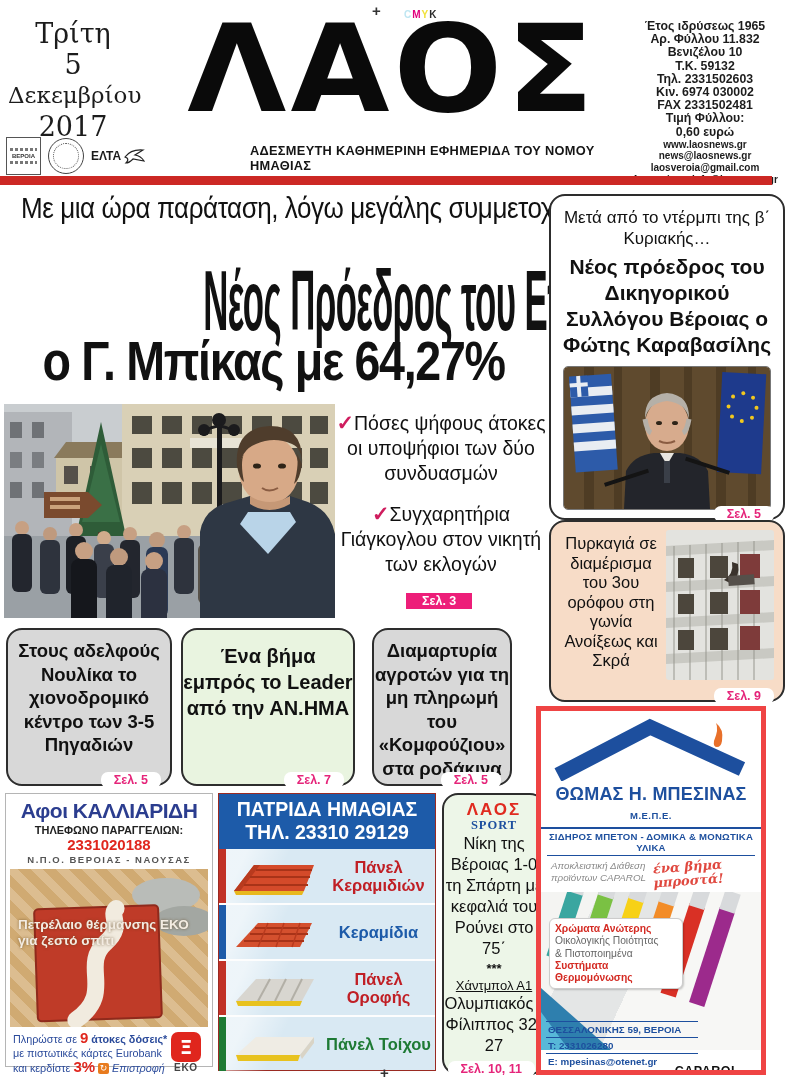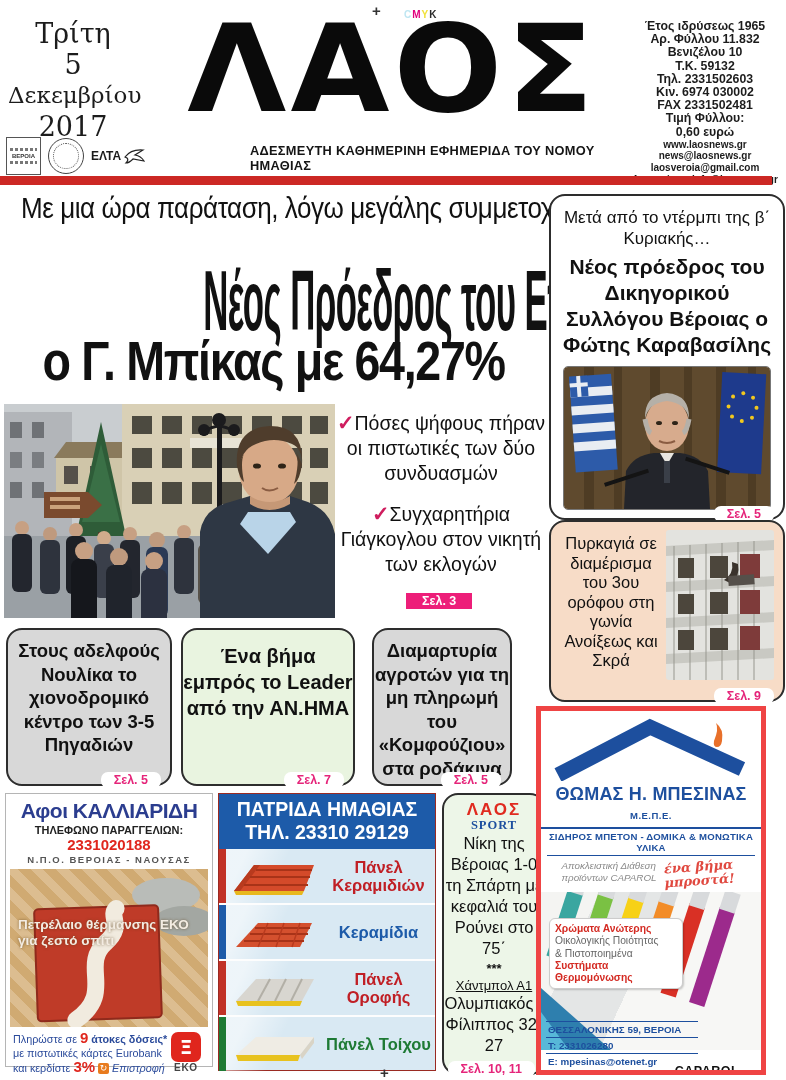--- a/index.html
+++ b/index.html
@@ -102,21 +102,21 @@
   .sport .h2{font-size:13px;text-decoration:underline;}
   .sport .s2{font-size:16.5px;line-height:21px;}
   
   .mpes{left:536px;top:706px;width:230px;height:369px;border:5px solid #ef4444;box-sizing:border-box;
         background:#fff;text-align:center;overflow:hidden;}
   .mpes .name{color:#1d4f9e;font-weight:bold;font-size:18px;letter-spacing:.2px;line-height:19px;
               border-bottom:2px solid #1d4f9e;display:inline-block;padding:0 2px 2px;}
   .mpes .suffix{font-size:9.5px;letter-spacing:.5px;}
   .mpes .l2{color:#1d4f9e;font-weight:bold;font-size:9.6px;letter-spacing:.2px;margin:2px 6px 0;
             border-bottom:1.5px solid #1d4f9e;padding-bottom:2px;}
-  .mpes .dist{display:flex;justify-content:center;padding:4px 10px 0;align-items:flex-start;}
+  .mpes .dist{display:flex;justify-content:flex-start;padding:4px 10px 0;align-items:flex-start;}
   .mpes .dist .g{color:#8a8a8a;font-size:9.8px;font-style:italic;text-align:left;line-height:11.5px;}
   .mpes .script{color:#e0483f;font-family:"DejaVu Serif",serif;font-style:italic;font-weight:bold;
                 font-size:13px;line-height:14px;transform:rotate(-4deg);width:84px;text-align:center;}
   .brushes{position:relative;height:158px;margin-top:4px;
      background:
        linear-gradient(115deg,#f4f4f2 0 20%,#e4e6e6 20% 45%,#f7f7f5 45% 100%),#f4f4f2;}
   .brushes svg{position:absolute;inset:0;}
   .featbox{position:absolute;left:8px;top:26px;width:122px;background:#fff;border:1px solid #ccc;
            border-radius:6px;padding:4px 5px;text-align:left;font-size:10.3px;line-height:12.3px;box-shadow:1px 1px 2px rgba(0,0,0,.2);}
   .featbox .r{color:#d42a22;font-weight:bold;}
@@ -295,21 +295,21 @@
         <path d="M298,60 Q296,76 290,80 Q296,58 292,48 Z" fill="#4f3d2c"></path>
         <ellipse cx="253" cy="62" rx="4" ry="2.6" fill="#2e2418"></ellipse>
           <ellipse cx="278" cy="62" rx="4" ry="2.6" fill="#2e2418"></ellipse>
         <path d="M258,84 Q265,89 274,84" stroke="#8a5c42" stroke-width="2" fill="none"></path>
         <path d="M246,92 Q265,104 286,92 L286,100 Q265,112 246,100 Z" fill="#c69876"></path>
       </g>
     </svg>
   </div>
 
   <div class="abs bullets">
-    <div class="bullet"><span class="check">✓</span><span>Πόσες ψήφους πήραν οι πιστωτικές των δύο συνδυασμών</span></div>
+    <div class="bullet"><span class="check">✓</span><span>Πόσες ψήφους άτοκες οι υποψήφιοι των δύο συνδυασμών</span></div>
     <div class="bullet"><span class="check">✓</span><span>Συγχαρητήρια Γιάγκογλου στον νικητή των εκλογών</span></div>
   </div>
   <div class="abs lead-ref pageref-solid">Σελ. 3</div>
 
   <div class="nbox lawyer">
     <div class="k">Μετά από το ντέρμπι της β΄ Κυριακής…</div>
     <div class="ttl">Νέος πρόεδρος του Δικηγορικού Συλλόγου Βέροιας ο Φώτης Καραβασίλης</div>
     <div class="lawyer-photo">
       <svg width="206" height="142" viewBox="0 0 206 142">
         <rect width="206" height="142" fill="#5f4a2e"></rect>

